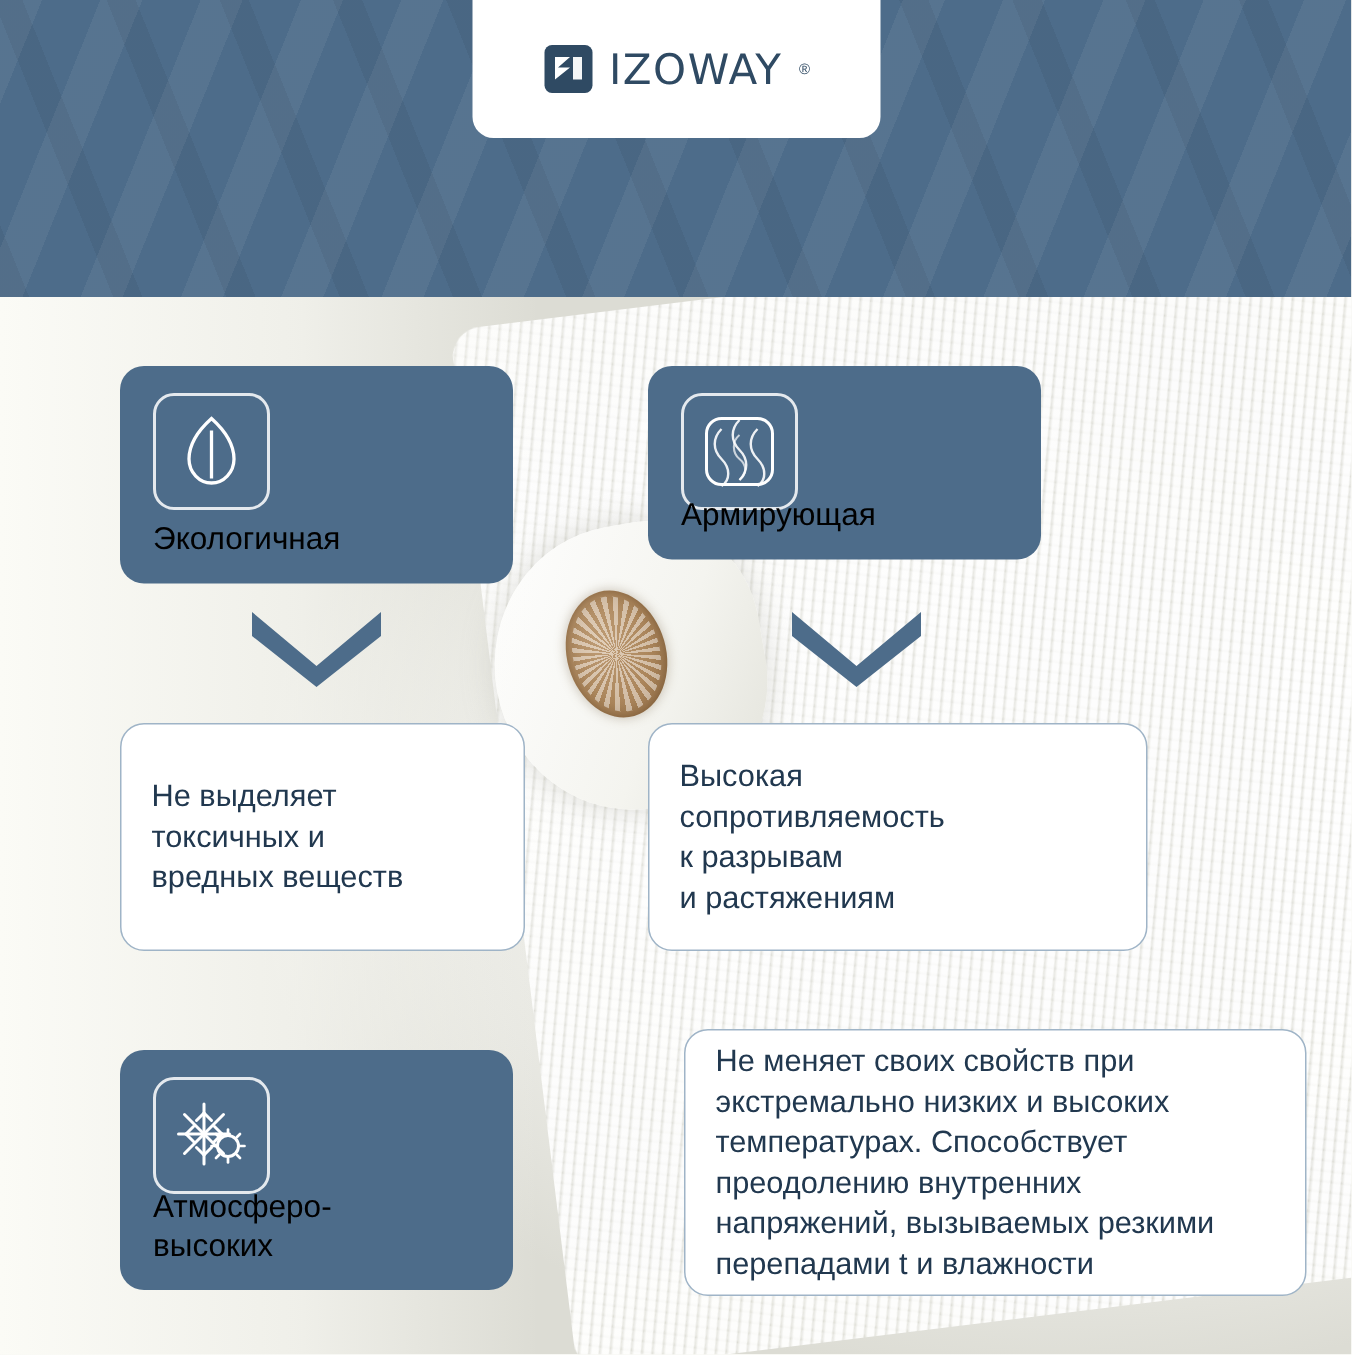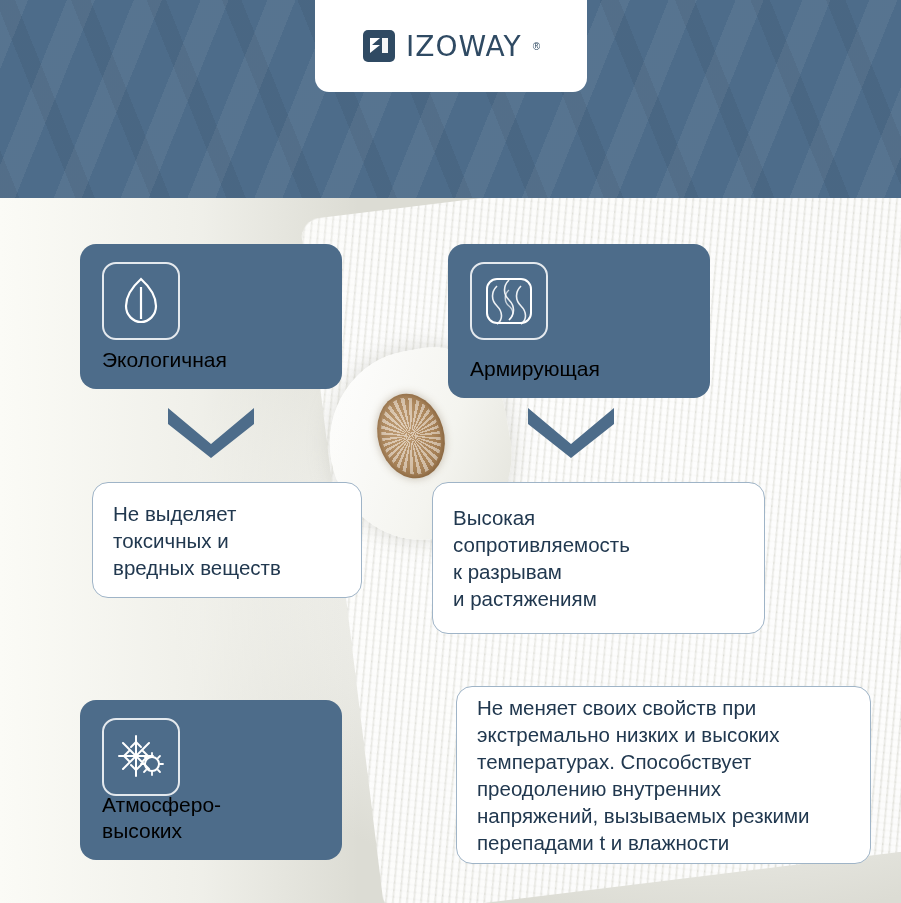--- a/index.html
+++ b/index.html
@@ -172,24 +172,24 @@
 
   
   .arrow-down {
     position: absolute;
     width: 0; height: 0;
   }
   .arrow-down svg, .arrow-right svg { display: block; }
 
   
   #card-eco       { left: 80px;  top: 244px;  width: 262px; height: 145px; }
-  #card-reinf     { left: 448px; top: 244px;  width: 262px; height: 154px; }
+  #card-reinf     { left: 432px; top: 244px;  width: 262px; height: 129px; }
   #arrow-eco      { left: 168px; top: 408px; }
   #arrow-reinf    { left: 528px; top: 408px; }
-  #card-eco-desc  { left: 80px;  top: 482px;  width: 270px; height: 116px; margin-left: 12px; }
+  #card-eco-desc  { left: 80px;  top: 482px;  width: 270px; height: 152px; }
   #card-reinf-desc{ left: 432px; top: 482px;  width: 333px; height: 152px; }
   #card-atmo      { left: 80px;  top: 700px;  width: 262px; height: 160px; }
   #arrow-atmo     { left: 372px; top: 742px; }
   #card-atmo-desc { left: 456px; top: 686px;  width: 415px; height: 178px; }
 </style>
 </head>
 <body>
 
 <div id="page">
 

